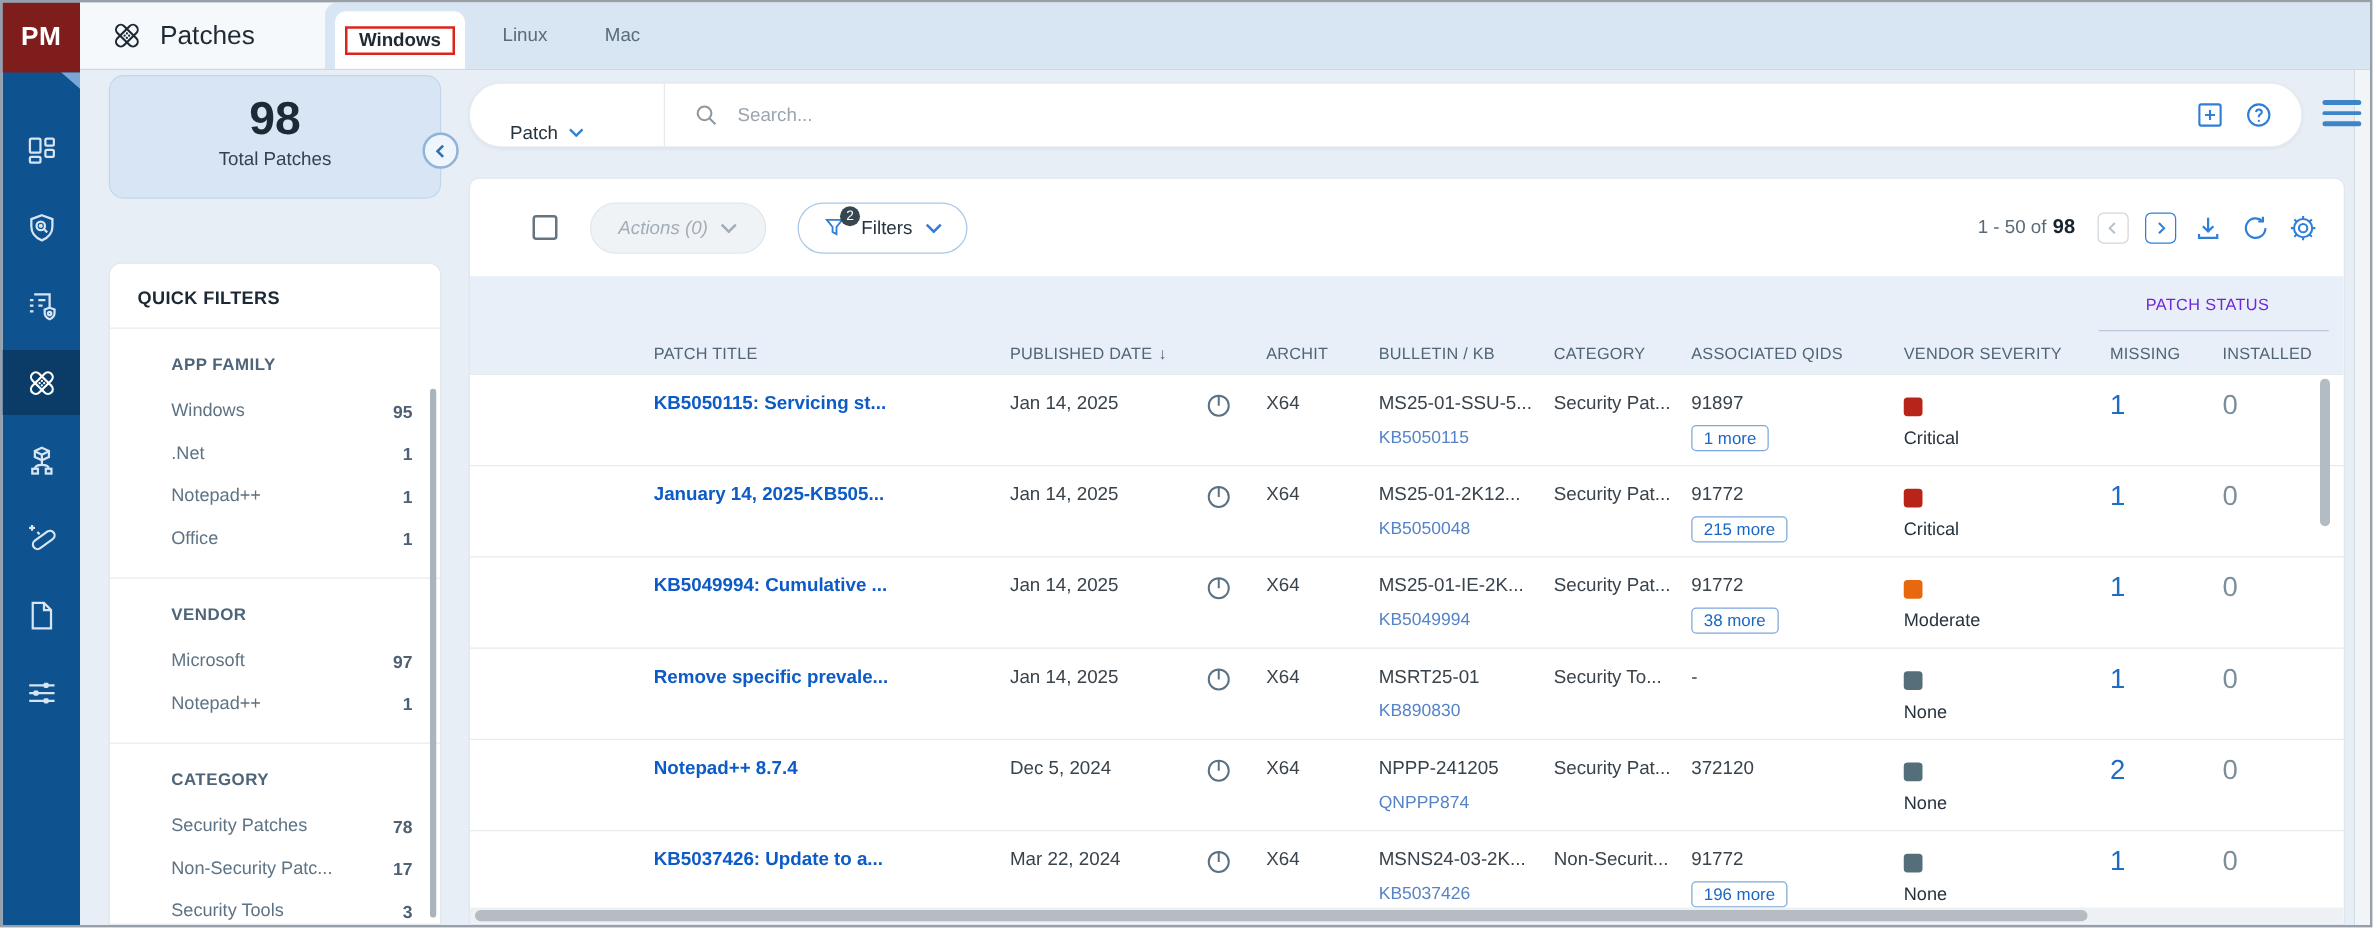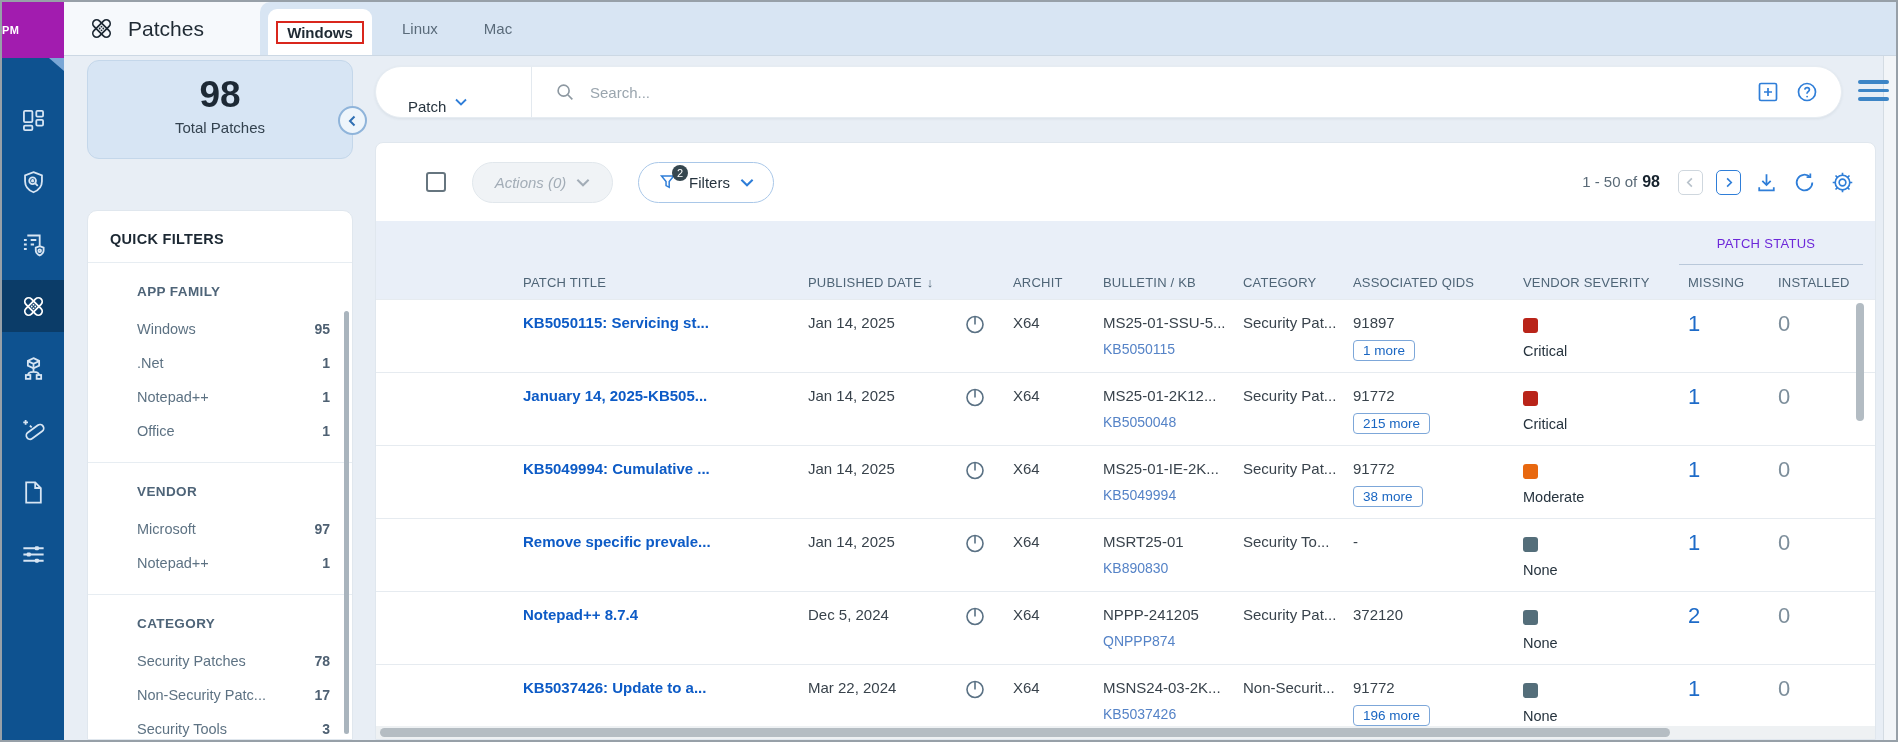--- a/index.html
+++ b/index.html
@@ -2,22 +2,22 @@
 <html><head>
 <meta charset="utf-8">
 <style>
   * { margin:0; padding:0; box-sizing:border-box; }
   body { background:#cfd6dd; font-family:"Liberation Sans", sans-serif; }
   .window { position:relative; width:1898px; height:742px; border:2px solid #97a0a8;
             background:#e8eef5; overflow:hidden; }
 
   
   .sidebar { position:absolute; left:0; top:0; width:62px; height:100%; background:#0e5290; z-index:5; }
-  .pm { position:relative; height:56px; background:#a21caf; color:#fff; display:flex; align-items:center;
-        justify-content:flex-start; font-weight:bold; font-size:11px; letter-spacing:.5px; }
+  .pm { position:relative; height:56px; background:#7f1d1d; color:#fff; display:flex; align-items:center;
+        justify-content:center; font-weight:bold; font-size:21px; letter-spacing:.5px; }
   .pm-fold { position:absolute; right:0; bottom:-13px; width:0; height:0;
              border-top:13px solid #7aa7d6; border-left:15px solid transparent; }
   .nav { margin-top:36px; display:flex; flex-direction:column; gap:10px; }
   .nav-item { width:62px; height:52px; display:flex; align-items:center; justify-content:center; color:#d7e5f3; cursor:pointer; }
   .nav-item.active { background:#0b3c68; color:#fff; }
   .nav-item svg { width:27px; height:27px; }
 
   
   .topbar { position:absolute; left:62px; top:0; right:0; height:54px; background:#f6f9fc;
             border-bottom:1px solid #ccd8e4; z-index:4; }
@@ -48,21 +48,21 @@
   .qf-heading { font-size:13.5px; font-weight:bold; color:#4e6478; letter-spacing:.4px; margin-bottom:13px; }
   .qf-row { height:34px; display:flex; align-items:center; justify-content:space-between; cursor:pointer; }
   .qf-label { font-size:14.5px; color:#5d7283; }
   .qf-count { font-size:14px; font-weight:bold; color:#4e6072; }
   .qf-scrollbar { position:absolute; right:3px; top:100px; bottom:5px; width:5px; border-radius:3px; background:#a9b4bd; }
 
   
   .searchbar { position:absolute; left:373px; top:64px; width:1467px; height:52px; background:#fff;
                border:1px solid #e6ecf2; border-radius:26px; box-shadow:0 1px 3px rgba(40,60,80,.08);
                display:flex; align-items:center; z-index:2; }
-  .search-scope { width:155px; padding-left:32px; display:flex; align-items:flex-start; gap:9px;
+  .search-scope { width:155px; padding-left:32px; display:flex; align-items:center; gap:9px;
                   font-size:15px; color:#26333e; cursor:pointer;margin-top:28px; }
   .search-divider { width:1px; align-self:stretch; background:#e3e9ef; }
   .search-icon { margin-left:22px; display:flex; }
   .search-placeholder { margin-left:14px; font-size:15px; color:#9aa5ae; flex:1; }
   .search-right { display:flex; gap:15px; padding-right:22px; }
   .icon-btn { display:flex; cursor:pointer; }
   .hamburger { position:absolute; left:1856px; top:78px; width:31px; cursor:pointer; z-index:2; }
   .hamburger div { height:3.5px; background:#3d85c6; border-radius:2px; margin-bottom:5px; }
 
   

